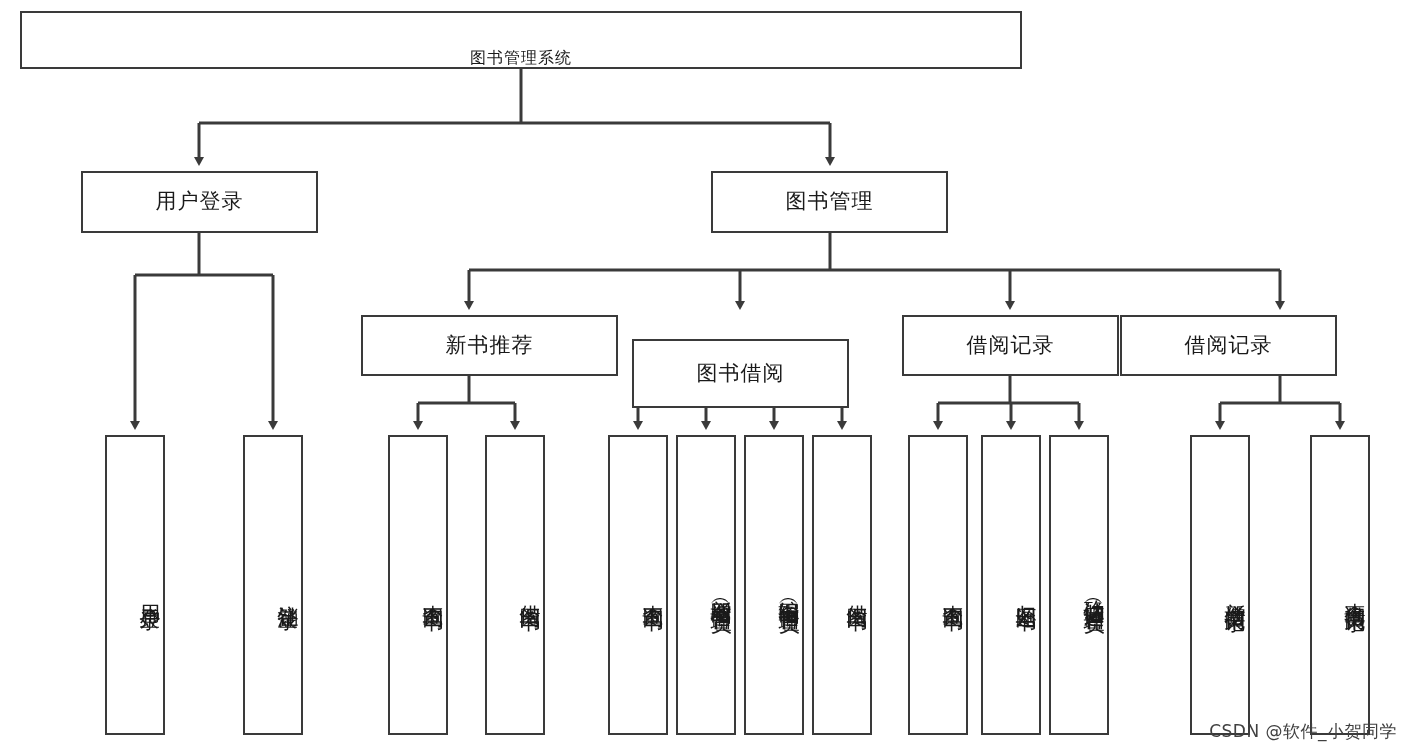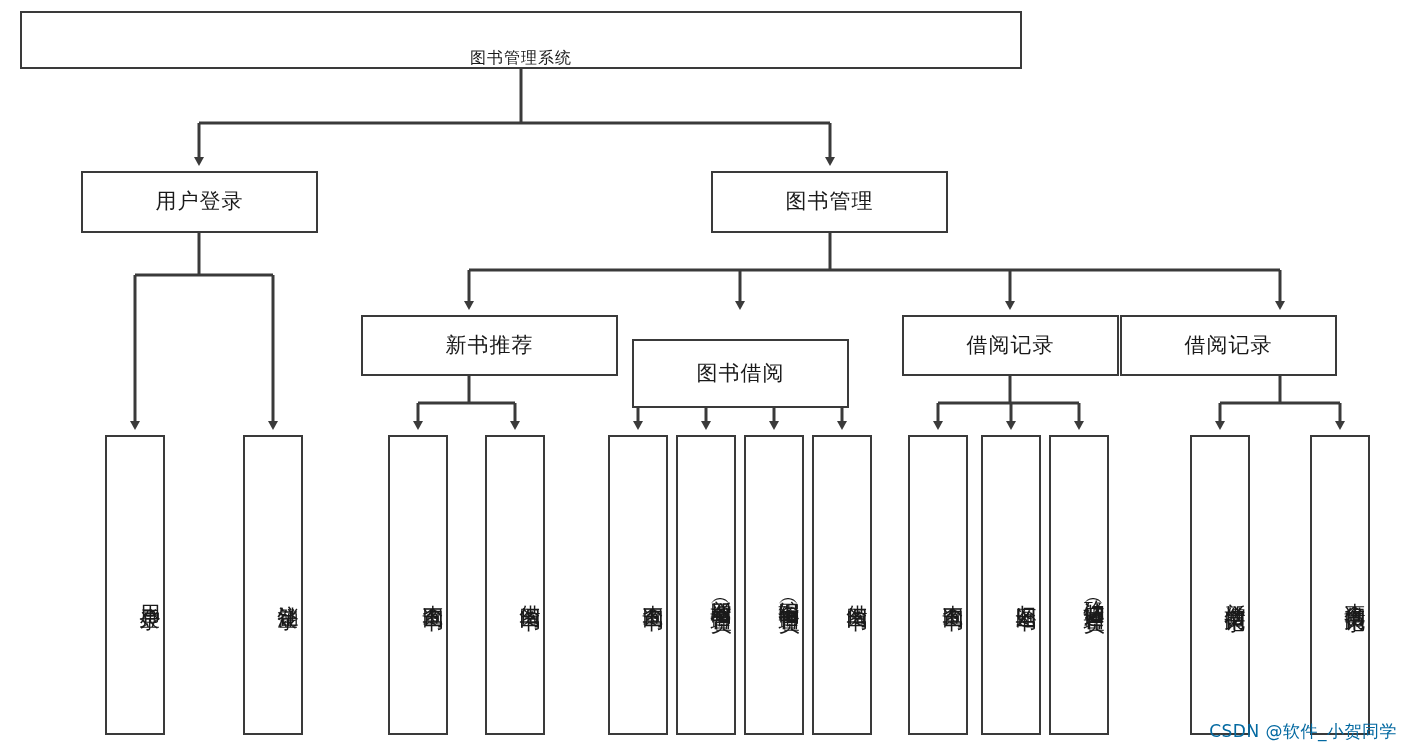--- a/index.html
+++ b/index.html
@@ -58,21 +58,21 @@
     writing-mode: vertical-rl;
     text-orientation: upright;
     display: block;
     white-space: normal;
   }
   .watermark {
     position: absolute;
     right: 8px;
     bottom: 4px;
     font-size: 17px;
-    color: #0369a1;
+    color: #404040;
     letter-spacing: 0.5px;
     z-index: 5;
     white-space: nowrap;
   }
 </style>
 </head>
 <body>
 
 <div id="canvas">
 

